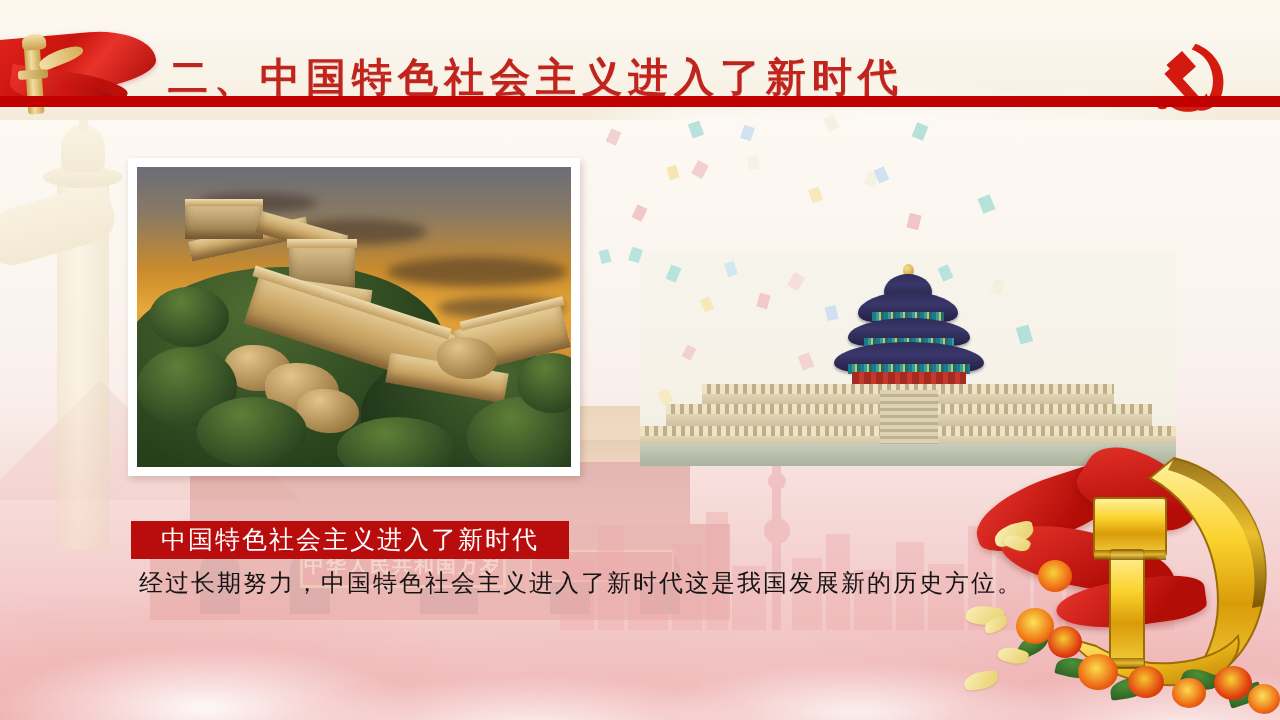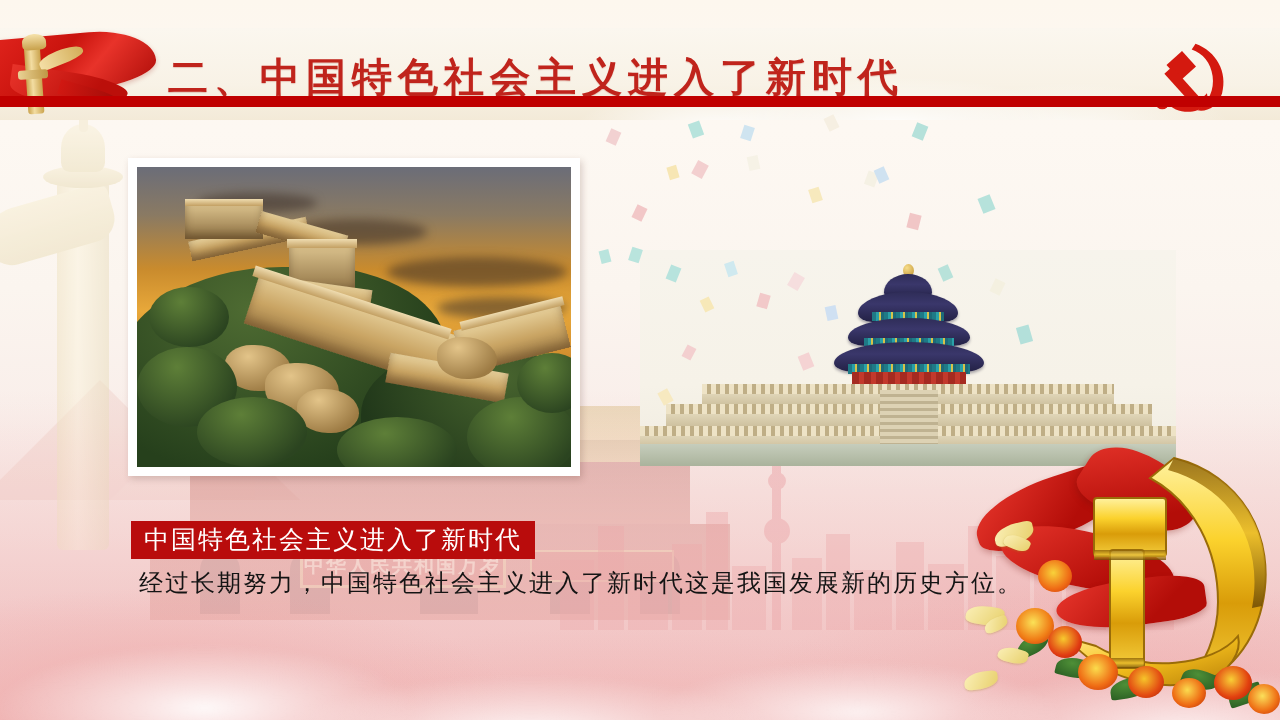--- a/index.html
+++ b/index.html
@@ -382,21 +382,21 @@
       #bfb291 4px, #bfb291 7px);
   }
 
   .confetti { position: absolute; }
 
   
   .caption-bar {
     position: absolute;
     left: 131px; top: 521px;
     height: 38px;
-    padding: 0 13px;
+    padding: 0 30px;
     background: #b90c0c;
     color: #ffffff;
     font-size: 25px;
     letter-spacing: 2px;
     line-height: 38px;
     white-space: nowrap;
     font-family: "DejaVu Serif", "Liberation Serif", serif;
   }
   .body-text {
     position: absolute;

